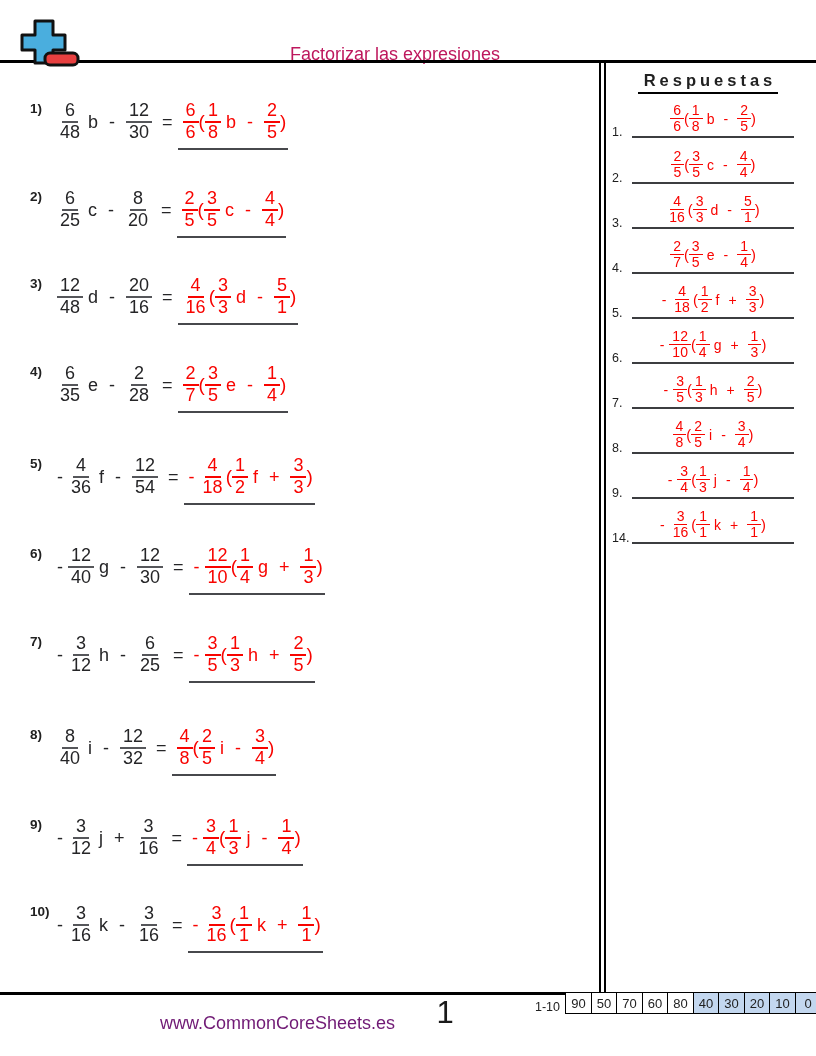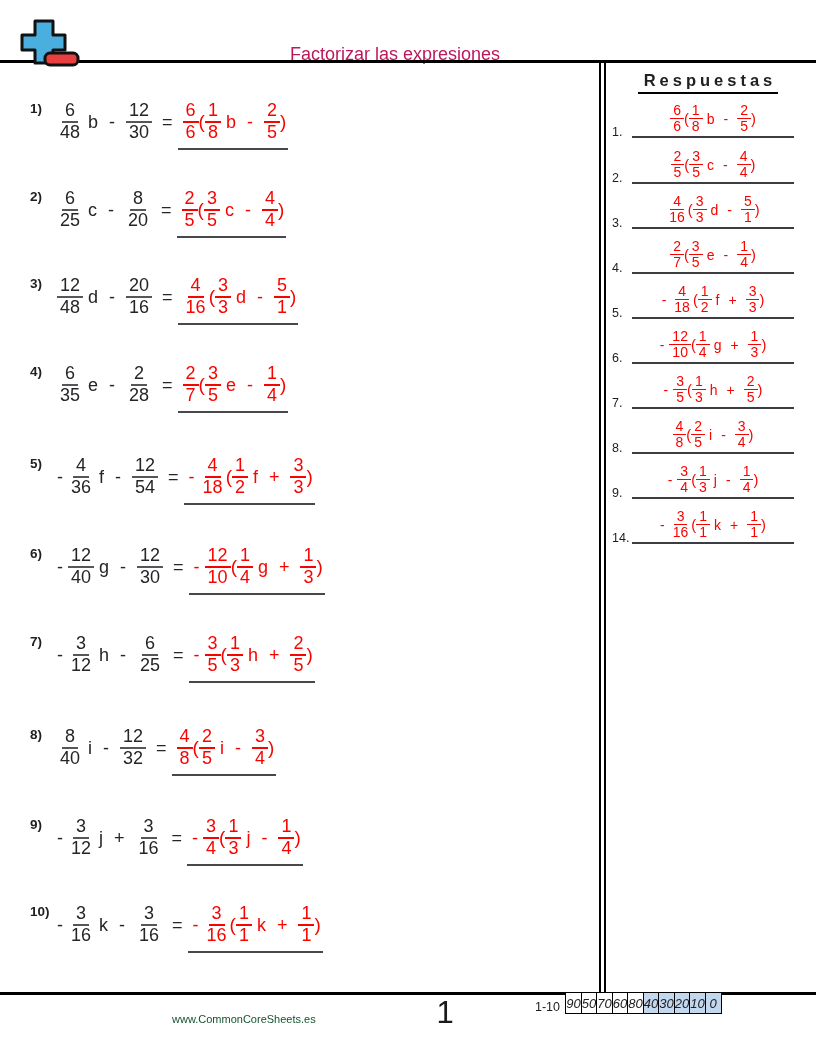--- a/index.html
+++ b/index.html
@@ -56,29 +56,29 @@
   .ans-line .op { margin:0 9px; }
   .ans-line .var { margin-left:4px; }
 
   
   .ftr-rule { position:absolute; left:0; right:0; top:992px; height:2.5px; background:#000; }
   .badge { position:absolute; left:20px; top:997px; width:144px; height:38px; background:#000;
            padding:3px; }
   .badge-pill { width:100%; height:100%; background:#fff; border-radius:16px;
            display:flex; align-items:center; justify-content:center;
            font-weight:bold; font-size:19px; color:#000; }
-  .website { position:absolute; left:172px; top:1013px; font-size:11px; color:#14532d; }
+  .website { position:absolute; left:160px; top:1013px; font-size:18px; color:#701a75; }
   .page-num { position:absolute; left:400px; top:995px; width:90px; text-align:center;
            font-size:31px; color:#1a1a1a; }
   .score-label { position:absolute; left:524px; top:1000px; width:36px; text-align:right;
            font-size:12.5px; }
   .score-table { position:absolute; left:565px; top:992px; display:flex; }
-  .score-cell { width:17px; height:22px; border:1.5px solid #000; margin-left:-1.5px;
+  .score-cell { width:27px; height:22px; border:1.5px solid #000; margin-left:-1.5px;
            display:flex; align-items:center; justify-content:center; font-size:13px;
-           background:#fff;font-style:italic; }
+           background:#fff; }
   .score-cell:first-child { margin-left:0; }
   .score-cell.blue { background:#c3d7ef; }
 </style>
 </head>
 <body>
 
 <div class="page">
 
   <div class="logo">
     <svg width="76" height="56" viewBox="0 0 76 56">

